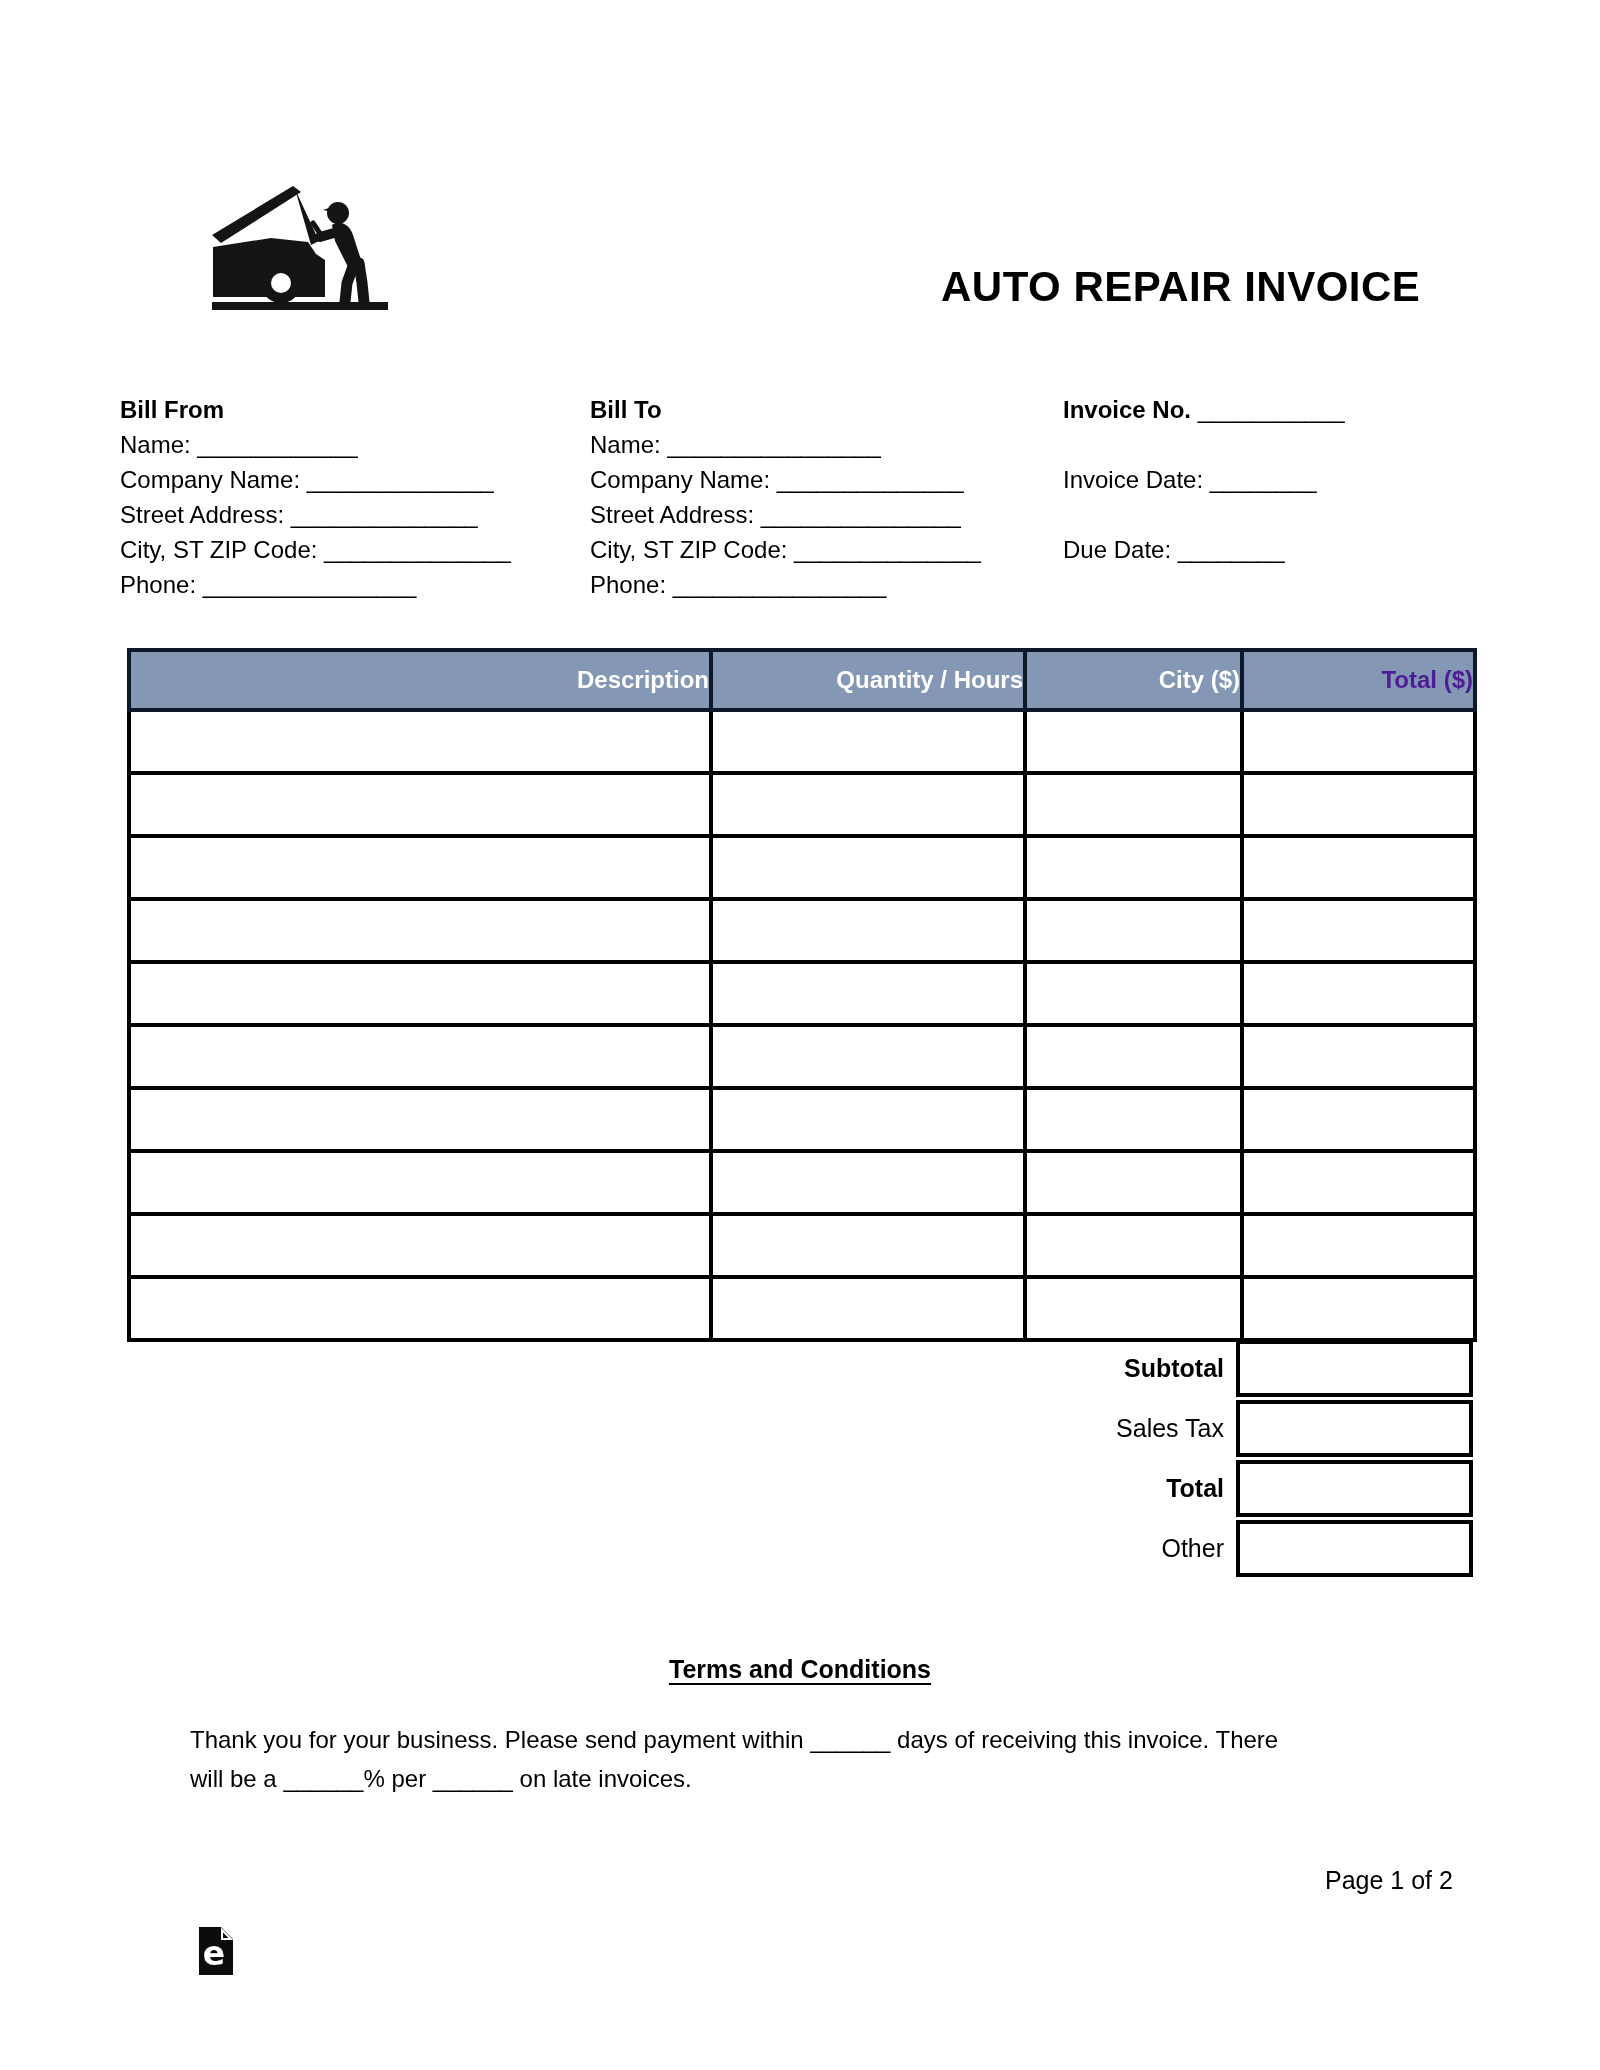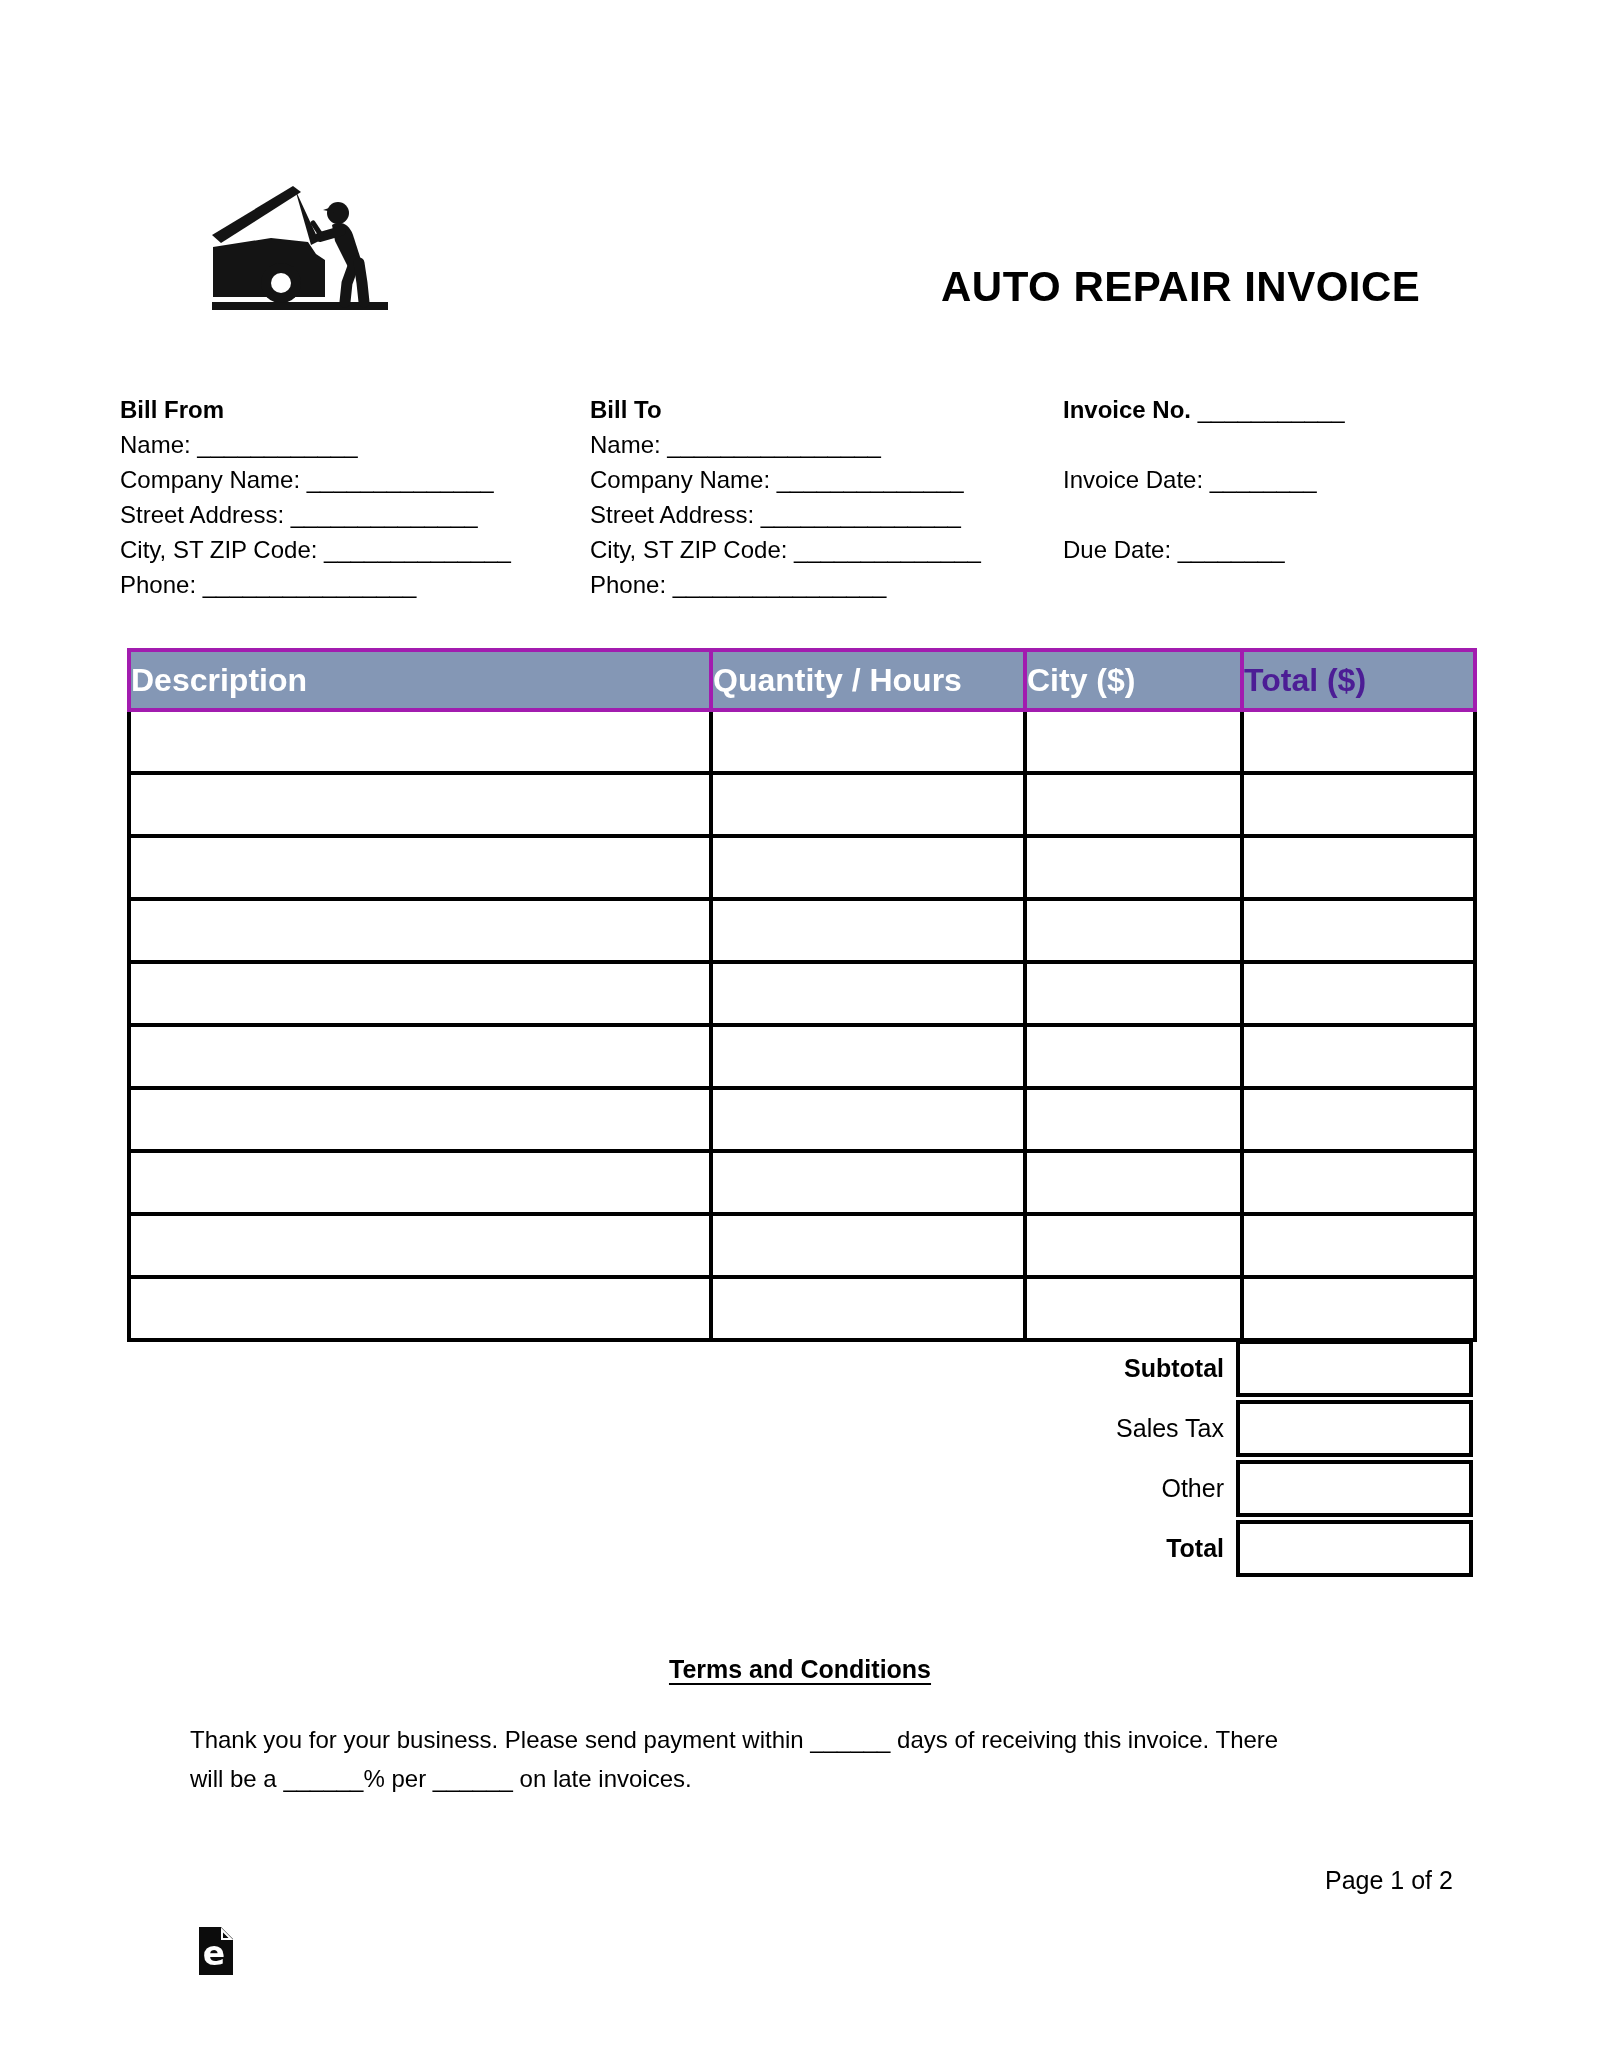--- a/index.html
+++ b/index.html
@@ -23,22 +23,22 @@
   #bill-to{left:590px;}
   #invoice-meta{left:1063px;}
   .info-heading{font-weight:bold;}
   .spacer{height:35px;}
   
   #items-table{
     position:absolute;left:127px;top:648px;
     border-collapse:collapse;table-layout:fixed;width:1346px;
   }
   #items-table th{
-    color:#ffffff;font-size:32px;font-weight:bold;
-    border:4px solid #a21caf;height:56px;text-align:left;vertical-align:middle;
+    color:#ffffff;font-size:24px;font-weight:bold;
+    border:4px solid #0f172a;height:56px;text-align:right;vertical-align:middle;
     padding:0;
   }
   #items-table td{
     border:4px solid #000;height:59px;background:#fff;padding:0 8px;
     font-size:24px;
   }
   
   #summary{position:absolute;left:127px;top:1340px;width:1346px;}
   .summary-row{display:flex;justify-content:flex-end;align-items:center;margin-bottom:3px;}
   .summary-label{font-size:25px;margin-right:12px;}
@@ -192,25 +192,25 @@
   <div id="summary">
     <div class="summary-row">
       <div class="summary-label bold">Subtotal</div>
       <div class="summary-box"></div>
     </div>
     <div class="summary-row">
       <div class="summary-label">Sales Tax</div>
       <div class="summary-box"></div>
     </div>
     <div class="summary-row">
+      <div class="summary-label bold">Total</div>
+      <div class="summary-box"></div>
+    </div>
+    <div class="summary-row">
       <div class="summary-label">Other</div>
-      <div class="summary-box"></div>
-    </div>
-    <div class="summary-row">
-      <div class="summary-label bold">Total</div>
       <div class="summary-box"></div>
     </div>
   </div>
 
   <div id="terms-heading">Terms and Conditions</div>
   <div id="terms-paragraph">
     <div>Thank you for your business. Please send payment within ______ days of receiving this invoice. There</div>
     <div>will be a ______% per ______ on late invoices.</div>
   </div>
 

